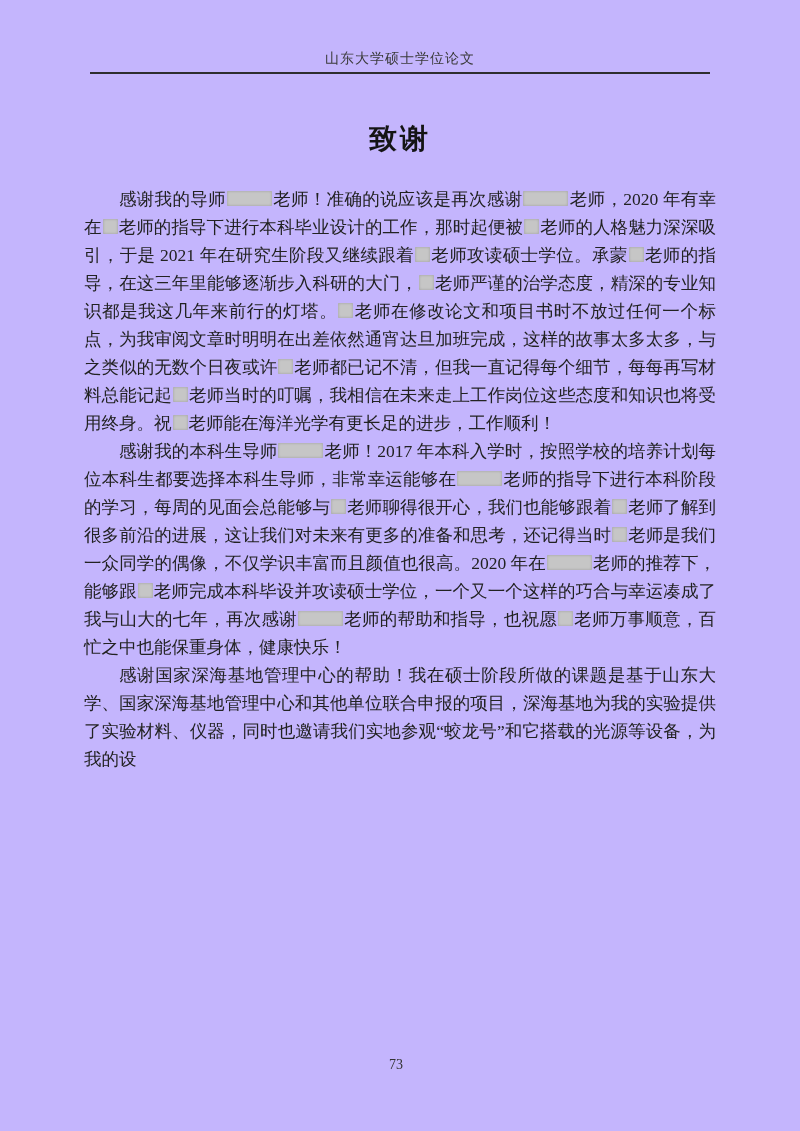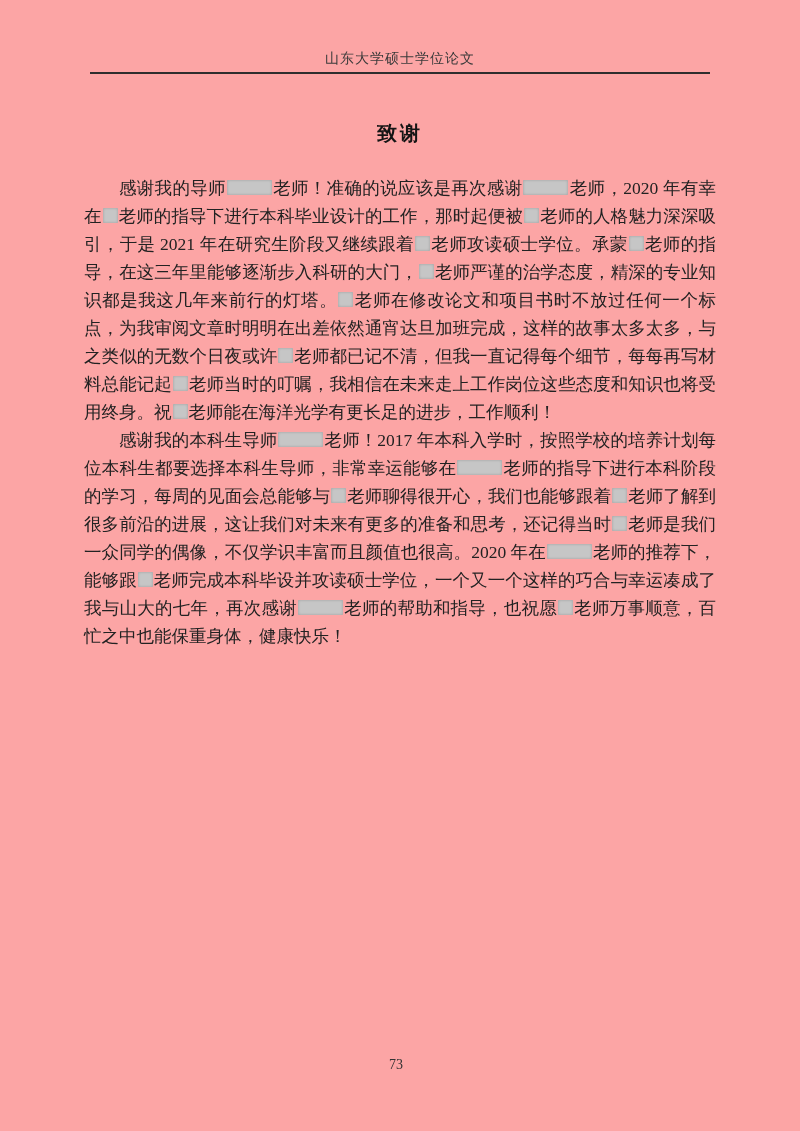--- a/index.html
+++ b/index.html
@@ -5,41 +5,41 @@
   html, body {
     margin: 0;
     padding: 0;
     background: #ffffff;
   }
   .page {
     position: relative;
     width: 800px;
     height: 1131px;
     margin: 0 auto;
-    background: #fca5a5;
+    background: #c4b5fd;
     font-family: "Liberation Serif", "DejaVu Serif", serif;
     color: #1f1f1f;
     overflow: hidden;
   }
   .running-header {
     padding-top: 50px;
     text-align: center;
     font-size: 14px;
     color: #3a3a3a;
     letter-spacing: 1px;
   }
   .header-rule {
     height: 0;
     border-top: 2px solid #2e2e2e;
     margin: 4px 90px 0 90px;
   }
   .doc-title {
     margin: 46px 0 0 0;
     text-align: center;
-    font-size: 20px;
+    font-size: 28px;
     font-weight: bold;
     color: #141414;
     letter-spacing: 3px;
   }
   .doc-body {
     margin: 27px 84px 0 84px;
     font-size: 17.5px;
     line-height: 28px;
     text-align: justify;
     color: #222222;
@@ -79,19 +79,20 @@
   <div class="running-header">
     <div>山东大学硕士学位论文</div>
   </div>
   <div class="header-rule"></div>
 
   <h1 class="doc-title">致谢</h1>
 
   <div class="doc-body" id="paragraphs">
       <p><span class="text-run">感谢我的导师</span><span class="redact" style="width: 45px;"></span><span class="text-run">老师！准确的说应该是再次感谢</span><span class="redact" style="width: 45px;"></span><span class="text-run">老师，2020 年有幸在</span><span class="redact" style="width: 15px;"></span><span class="text-run">老师的指导下进行本科毕业设计的工作，那时起便被</span><span class="redact" style="width: 15px;"></span><span class="text-run">老师的人格魅力深深吸引，于是 2021 年在研究生阶段又继续跟着</span><span class="redact" style="width: 15px;"></span><span class="text-run">老师攻读硕士学位。承蒙</span><span class="redact" style="width: 15px;"></span><span class="text-run">老师的指导，在这三年里能够逐渐步入科研的大门，</span><span class="redact" style="width: 15px;"></span><span class="text-run">老师严谨的治学态度，精深的专业知识都是我这几年来前行的灯塔。</span><span class="redact" style="width: 15px;"></span><span class="text-run">老师在修改论文和项目书时不放过任何一个标点，为我审阅文章时明明在出差依然通宵达旦加班完成，这样的故事太多太多，与之类似的无数个日夜或许</span><span class="redact" style="width: 15px;"></span><span class="text-run">老师都已记不清，但我一直记得每个细节，每每再写材料总能记起</span><span class="redact" style="width: 15px;"></span><span class="text-run">老师当时的叮嘱，我相信在未来走上工作岗位这些态度和知识也将受用终身。祝</span><span class="redact" style="width: 15px;"></span><span class="text-run">老师能在海洋光学有更长足的进步，工作顺利！</span></p>
       <p><span class="text-run">感谢我的本科生导师</span><span class="redact" style="width: 45px;"></span><span class="text-run">老师！2017 年本科入学时，按照学校的培养计划每位本科生都要选择本科生导师，非常幸运能够在</span><span class="redact" style="width: 45px;"></span><span class="text-run">老师的指导下进行本科阶段的学习，每周的见面会总能够与</span><span class="redact" style="width: 15px;"></span><span class="text-run">老师聊得很开心，我们也能够跟着</span><span class="redact" style="width: 15px;"></span><span class="text-run">老师了解到很多前沿的进展，这让我们对未来有更多的准备和思考，还记得当时</span><span class="redact" style="width: 15px;"></span><span class="text-run">老师是我们一众同学的偶像，不仅学识丰富而且颜值也很高。2020 年在</span><span class="redact" style="width: 45px;"></span><span class="text-run">老师的推荐下，能够跟</span><span class="redact" style="width: 15px;"></span><span class="text-run">老师完成本科毕设并攻读硕士学位，一个又一个这样的巧合与幸运凑成了我与山大的七年，再次感谢</span><span class="redact" style="width: 45px;"></span><span class="text-run">老师的帮助和指导，也祝愿</span><span class="redact" style="width: 15px;"></span><span class="text-run">老师万事顺意，百忙之中也能保重身体，健康快乐！</span></p>
+      <p><span class="text-run">感谢国家深海基地管理中心的帮助！我在硕士阶段所做的课题是基于山东大学、国家深海基地管理中心和其他单位联合申报的项目，深海基地为我的实验提供了实验材料、仪器，同时也邀请我们实地参观“蛟龙号”和它搭载的光源等设备，为我的设</span></p>
     </div>
 
   <div class="page-footer">
     <span>73</span>
   </div>
 
 </div>
 
 </body></html>

